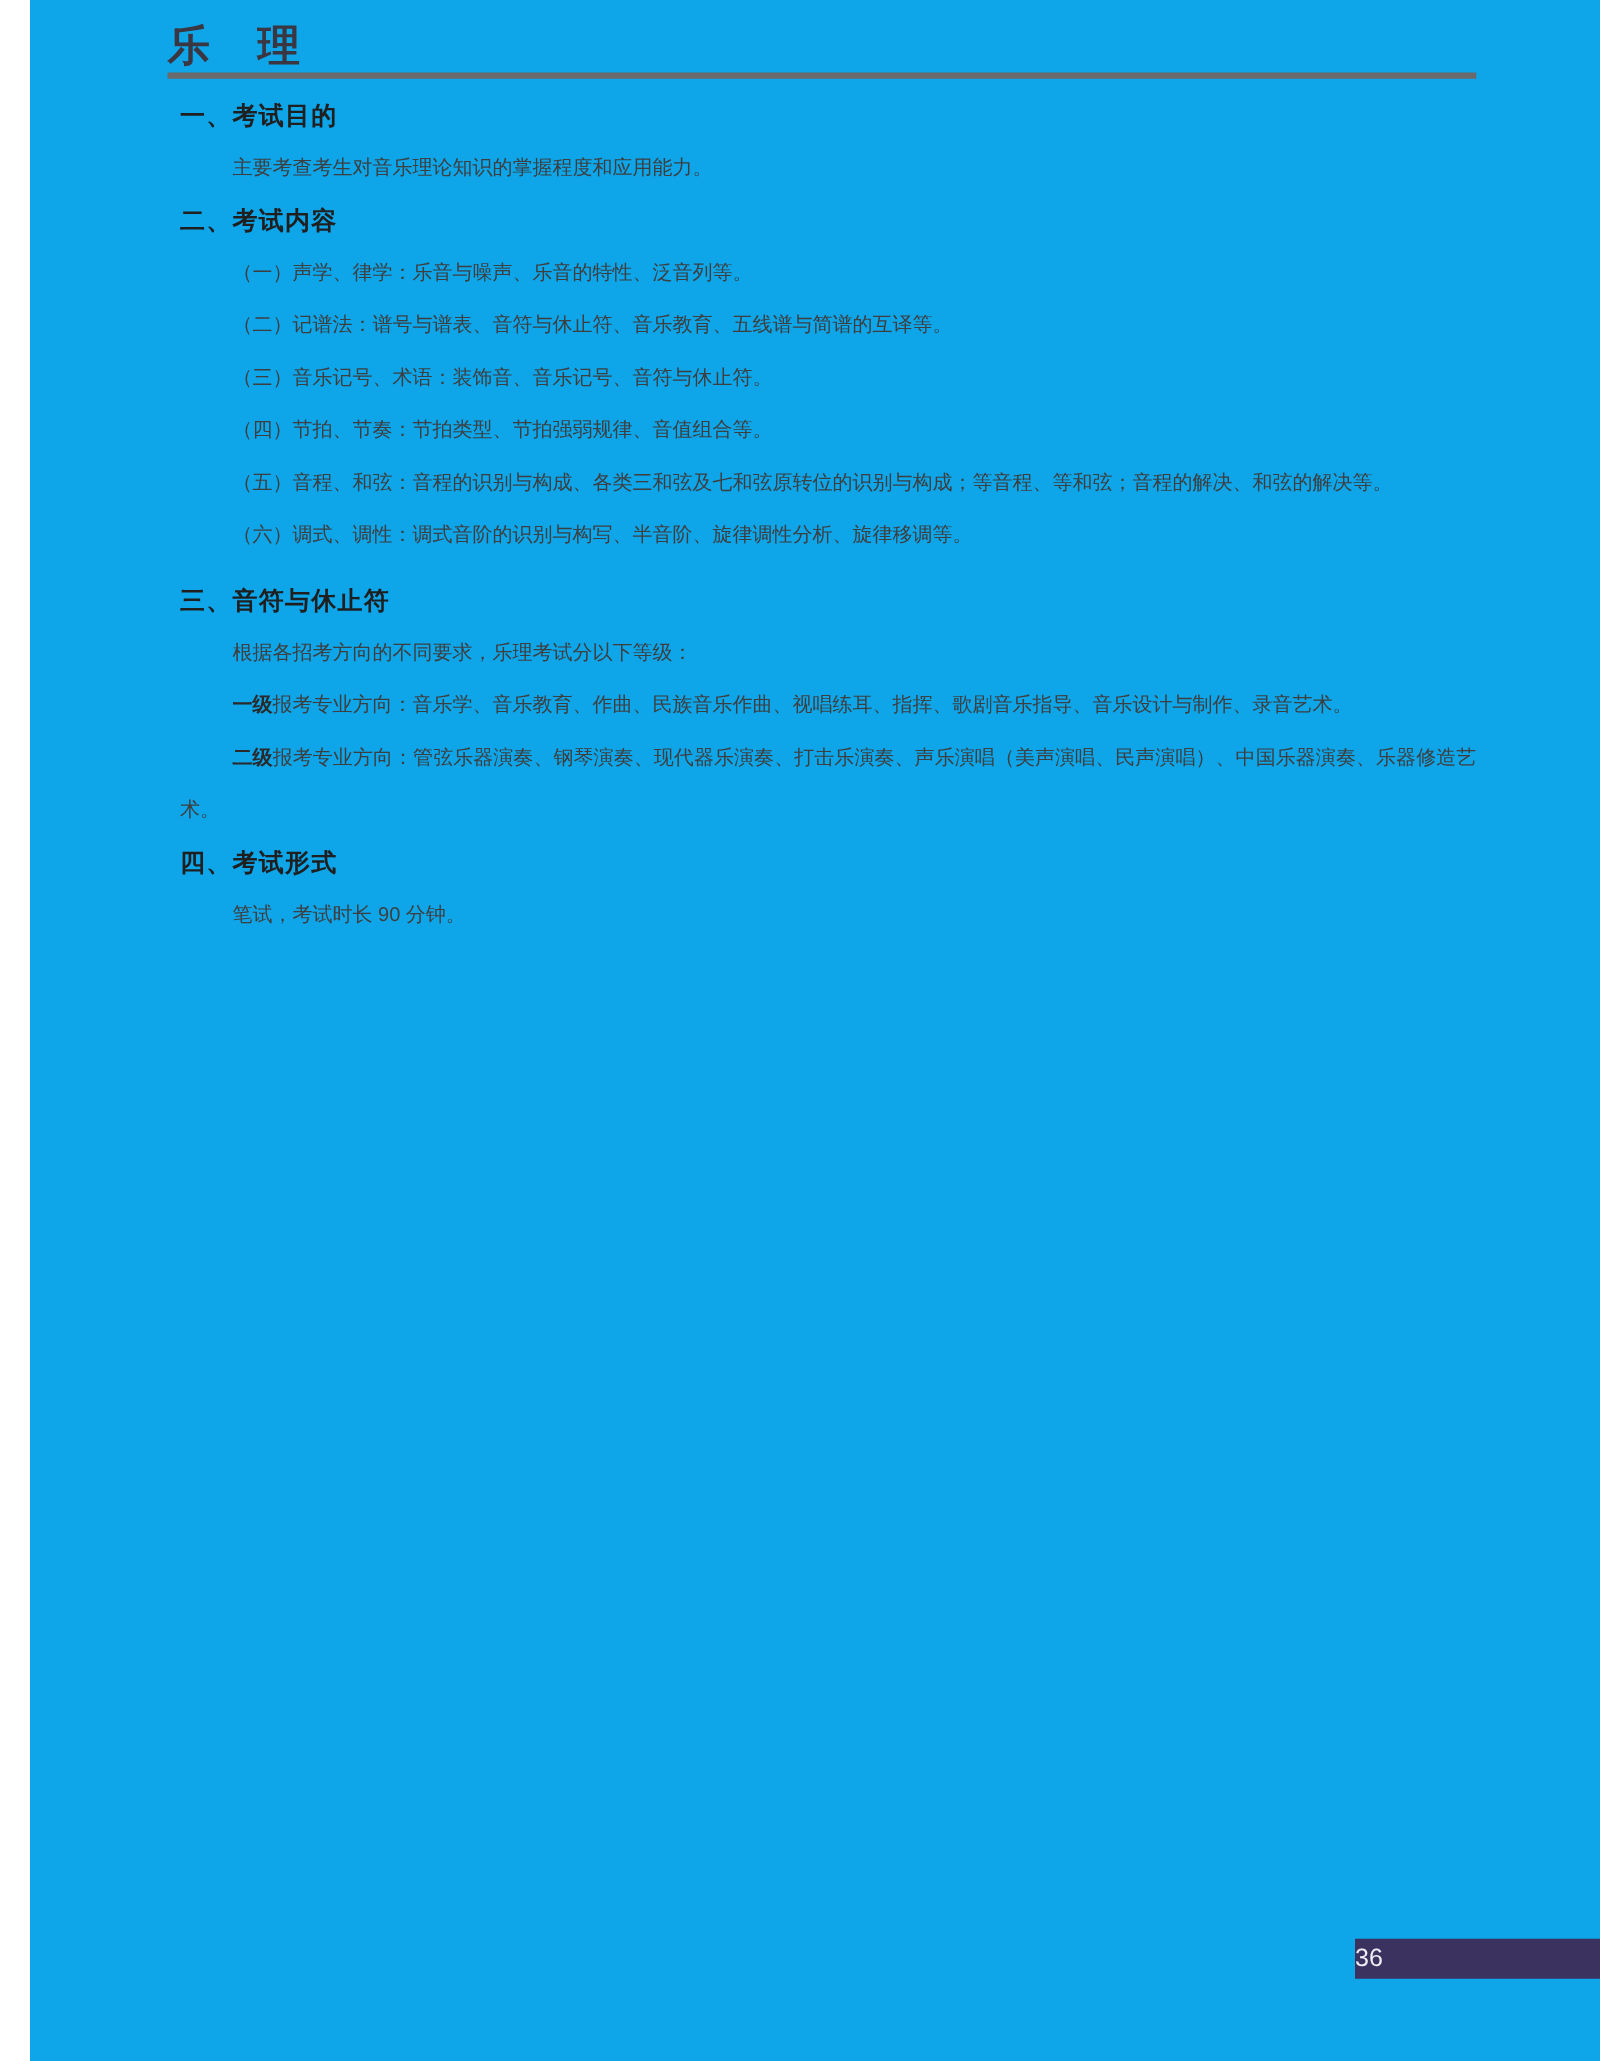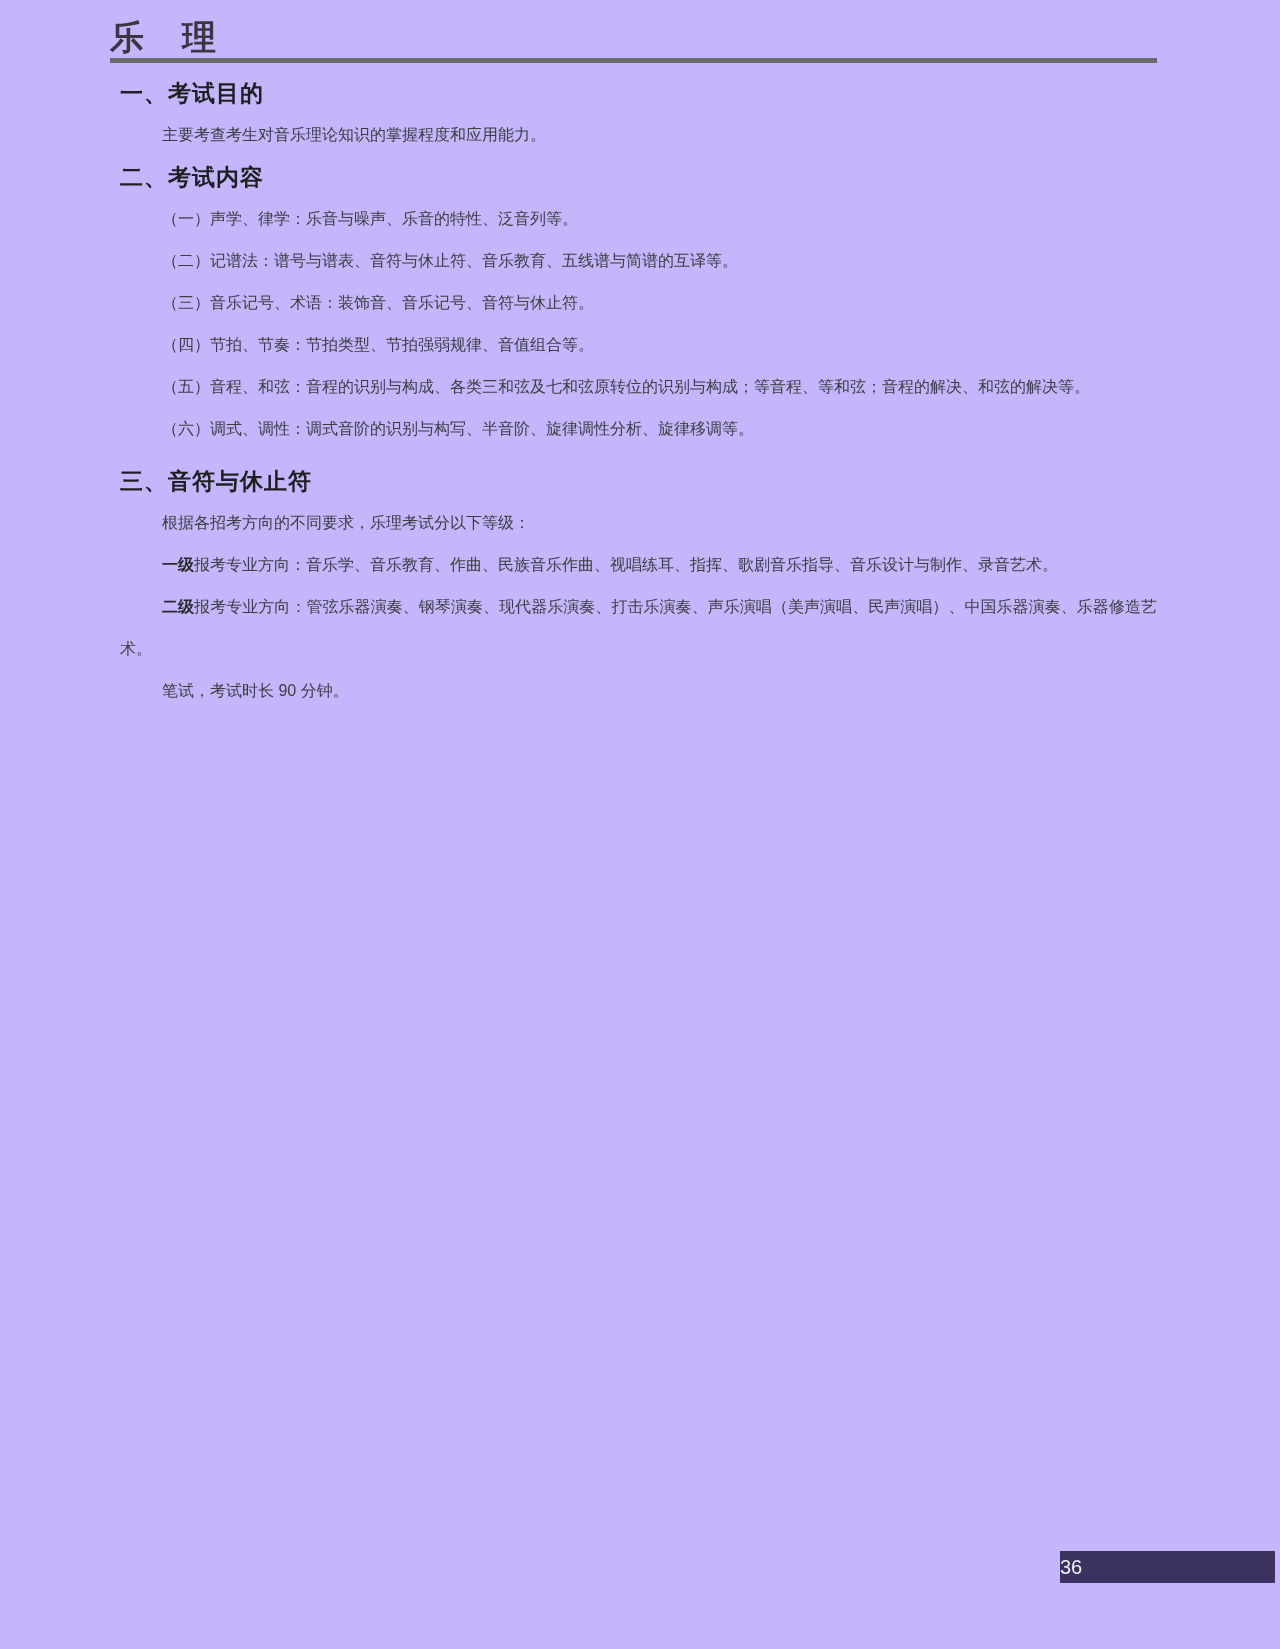--- a/index.html
+++ b/index.html
@@ -10,21 +10,22 @@
   body {
     width: 1280px;
     height: 1649px;
     position: relative;
     font-family: "Liberation Sans", sans-serif;
     overflow: hidden;
   }
   .page {
     position: absolute;
     inset: 0;
-    background: #c4b5fd;
+    background: #0ea5e9;
+    margin-left: 24px;
   }
   .content {
     position: absolute;
     left: 110px;
     top: 0;
     width: 1047px;
   }
   .doc-title {
     margin: 0;
     padding-top: 16px;
@@ -38,21 +39,21 @@
   .title-rule {
     height: 5px;
     background: #6a6a6a;
     margin: 0;
   }
   .body-block {
     margin-left: 10px; 
   }
   .sec-heading {
     margin: 0;
-    font-size: 23px;
+    font-size: 20px;
     font-weight: 700;
     color: #1f1f1f;
     line-height: 42px;
     letter-spacing: 1px;
   }
   .sec-heading.first {
     margin-top: 9px;
   }
   .sec-heading.pre-space {
     margin-top: 10px;
@@ -112,20 +113,21 @@
       </section>
 
       <section>
         <h2 class="sec-heading pre-space">三、音符与休止符</h2>
         <p class="body-para">根据各招考方向的不同要求，乐理考试分以下等级：</p>
         <p class="body-para"><strong>一级</strong><span>报考专业方向：音乐学、音乐教育、作曲、民族音乐作曲、视唱练耳、指挥、歌剧音乐指导、音乐设计与制作、录音艺术。</span></p>
         <p class="body-para"><strong>二级</strong><span>报考专业方向：管弦乐器演奏、钢琴演奏、现代器乐演奏、打击乐演奏、声乐演唱（美声演唱、民声演唱）、中国乐器演奏、乐器修造艺术。</span></p>
       </section>
 
       <section>
+        <h2 class="sec-heading">四、考试形式</h2>
         <p class="body-para">笔试，考试时长 90 分钟。</p>
       </section>
 
     </div>
   </div>
 
   <div class="page-num">
     <span>36</span>
   </div>
 </div>

